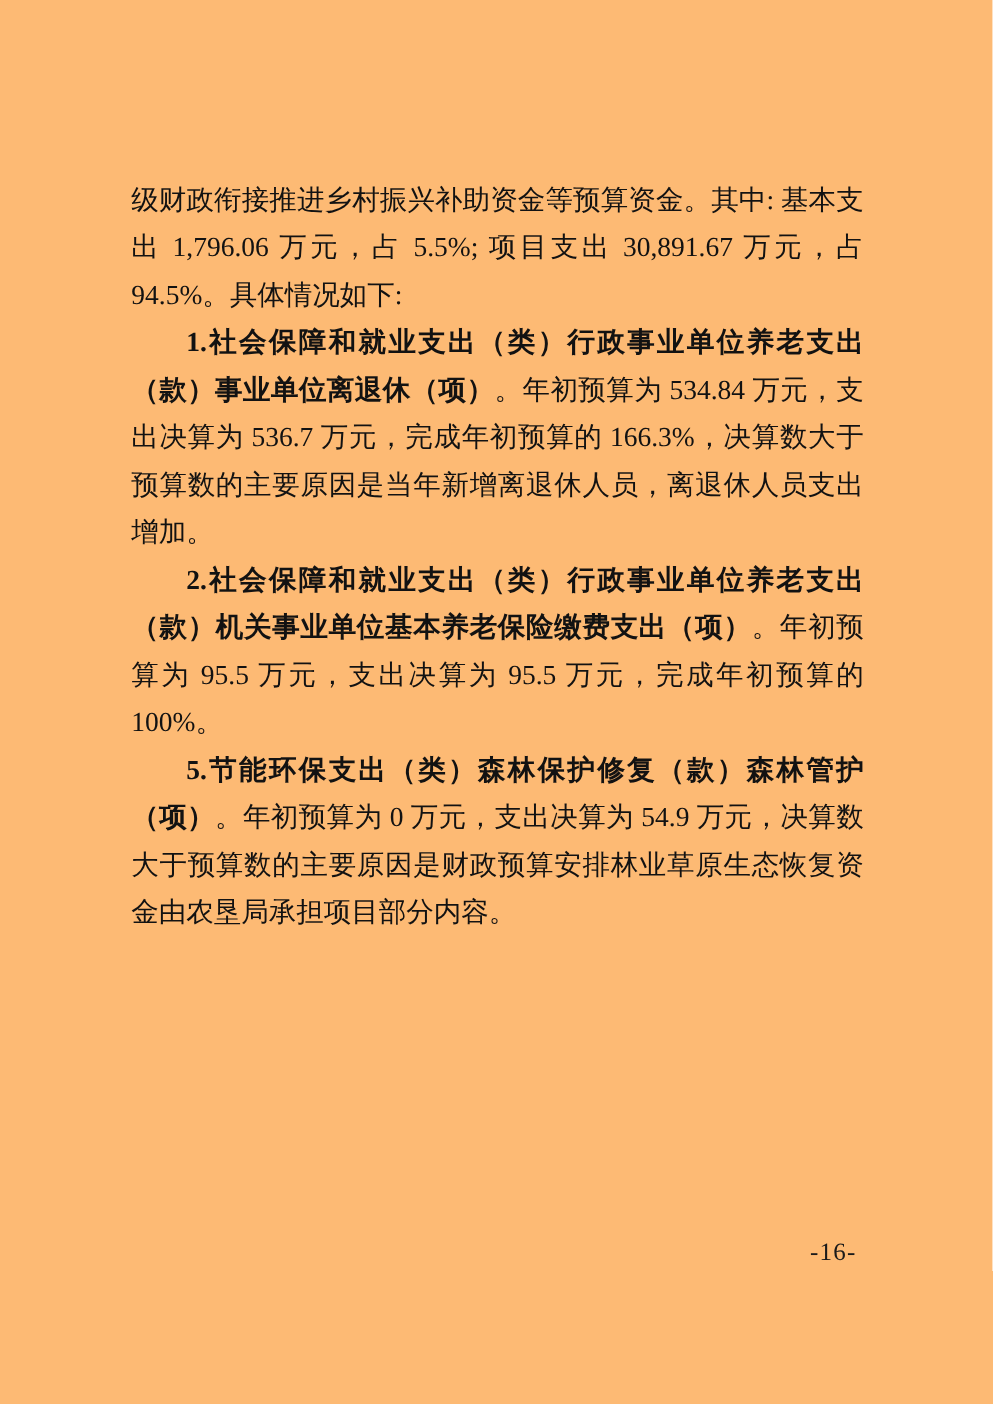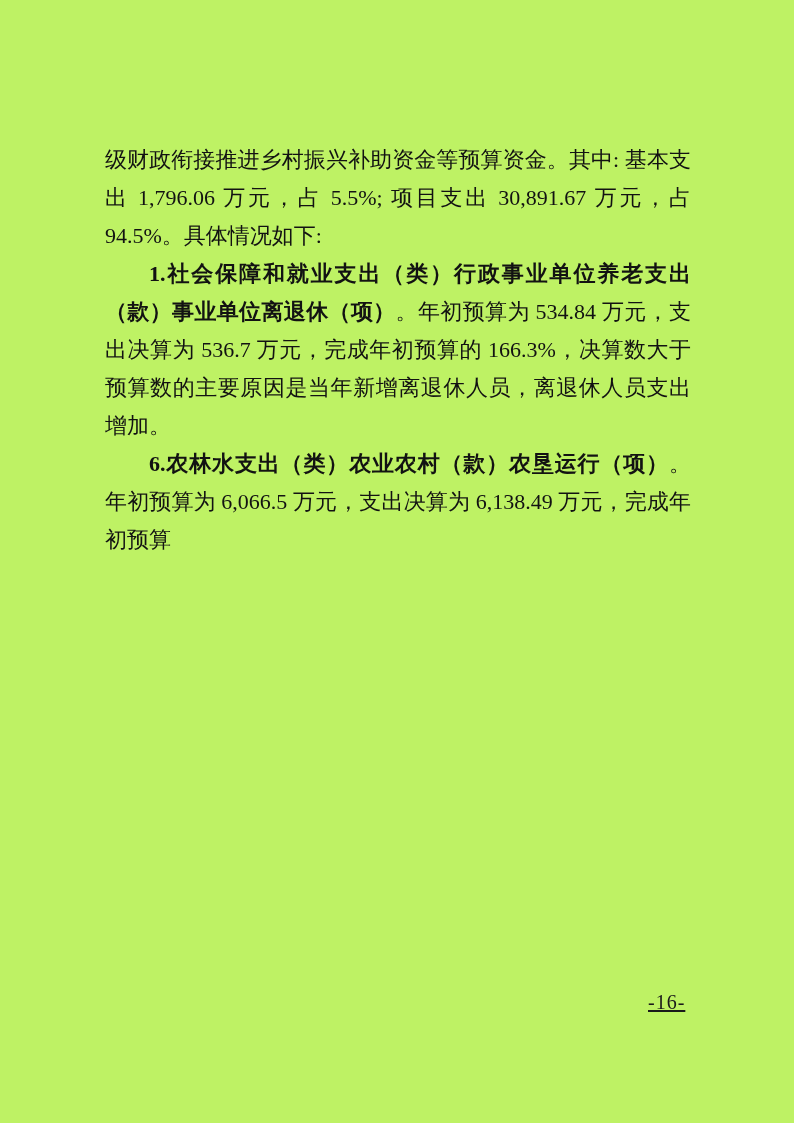--- a/index.html
+++ b/index.html
@@ -10,21 +10,21 @@
   body {
     width: 794px;
     height: 1123px;
     font-family: "Liberation Serif", "DejaVu Serif", serif;
     color: #121212;
   }
   .page {
     position: relative;
     width: 794px;
     height: 1123px;
-    background: #bef264;
+    background: #fdba74;
     overflow: hidden;
   }
   .content {
     position: absolute;
     left: 105px;
     top: 141px;
     width: 586px;
     font-size: 22px;
     line-height: 38px;
     text-align: justify;
@@ -41,37 +41,37 @@
     font-weight: bold;
   }
   .pagenum {
     position: absolute;
     left: 648px;
     top: 989px;
     font-size: 20px;
     line-height: 26px;
     letter-spacing: 1px;
     color: #1a1a1a;
-    text-decoration: underline;
   }
 </style>
 </head>
 <body>
 
 <div class="page">
 
   <div class="content">
 
     <p class="para"><span>级财政衔接推进乡村振兴补助资金等预算资金。其中: 基本支出 1,796.06 万元，占 5.5%; 项目支出 30,891.67 万元，占 94.5%。具体情况如下:</span></p>
 
     <p class="para indent"><span class="bold">1.社会保障和就业支出（类）行政事业单位养老支出（款）事业单位离退休（项）</span><span>。年初预算为 534.84 万元，支出决算为 536.7 万元，完成年初预算的 166.3%，决算数大于预算数的主要原因是当年新增离退休人员，离退休人员支出增加。</span></p>
 
+    <p class="para indent"><span class="bold">2.社会保障和就业支出（类）行政事业单位养老支出（款）机关事业单位基本养老保险缴费支出（项）</span><span>。年初预算为 95.5 万元，支出决算为 95.5 万元，完成年初预算的 100%。</span></p>
 
 
 
+    <p class="para indent"><span class="bold">5.节能环保支出（类）森林保护修复（款）森林管护（项）</span><span>。年初预算为 0 万元，支出决算为 54.9 万元，决算数大于预算数的主要原因是财政预算安排林业草原生态恢复资金由农垦局承担项目部分内容。</span></p>
 
-    <p class="para indent"><span class="bold">6.农林水支出（类）农业农村（款）农垦运行（项）</span><span>。年初预算为 6,066.5 万元，支出决算为 6,138.49 万元，完成年初预算</span></p>
 
   </div>
 
   <div class="pagenum">-16-</div>
 
 </div>
 
 </body></html>

